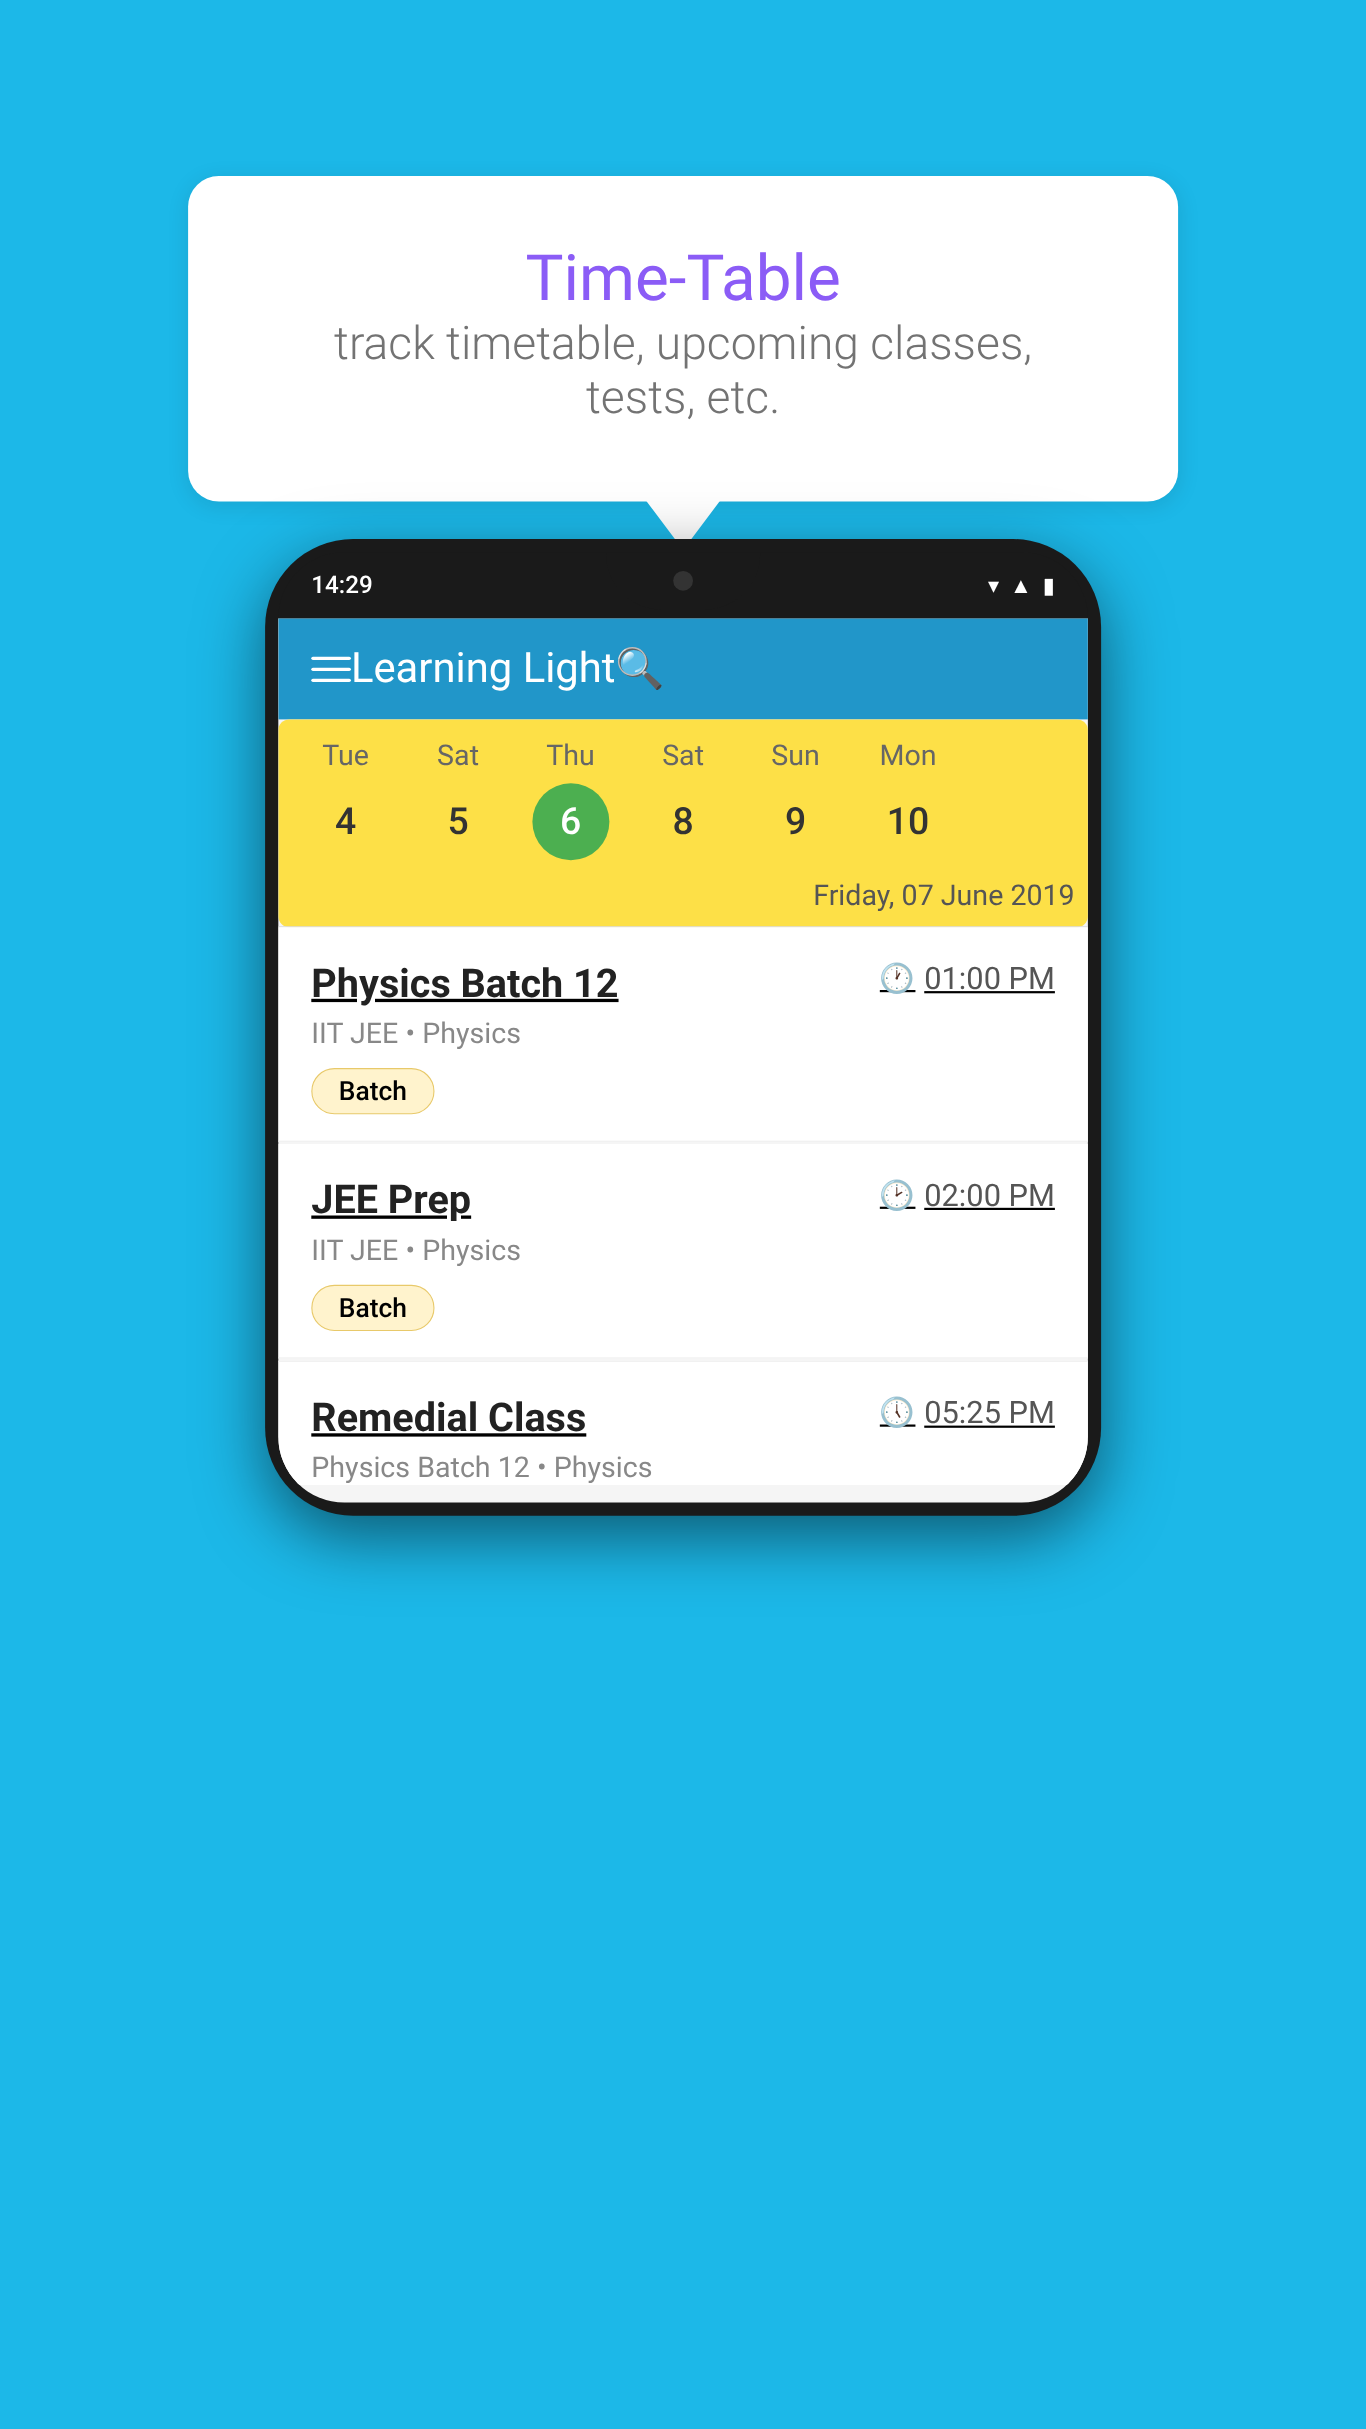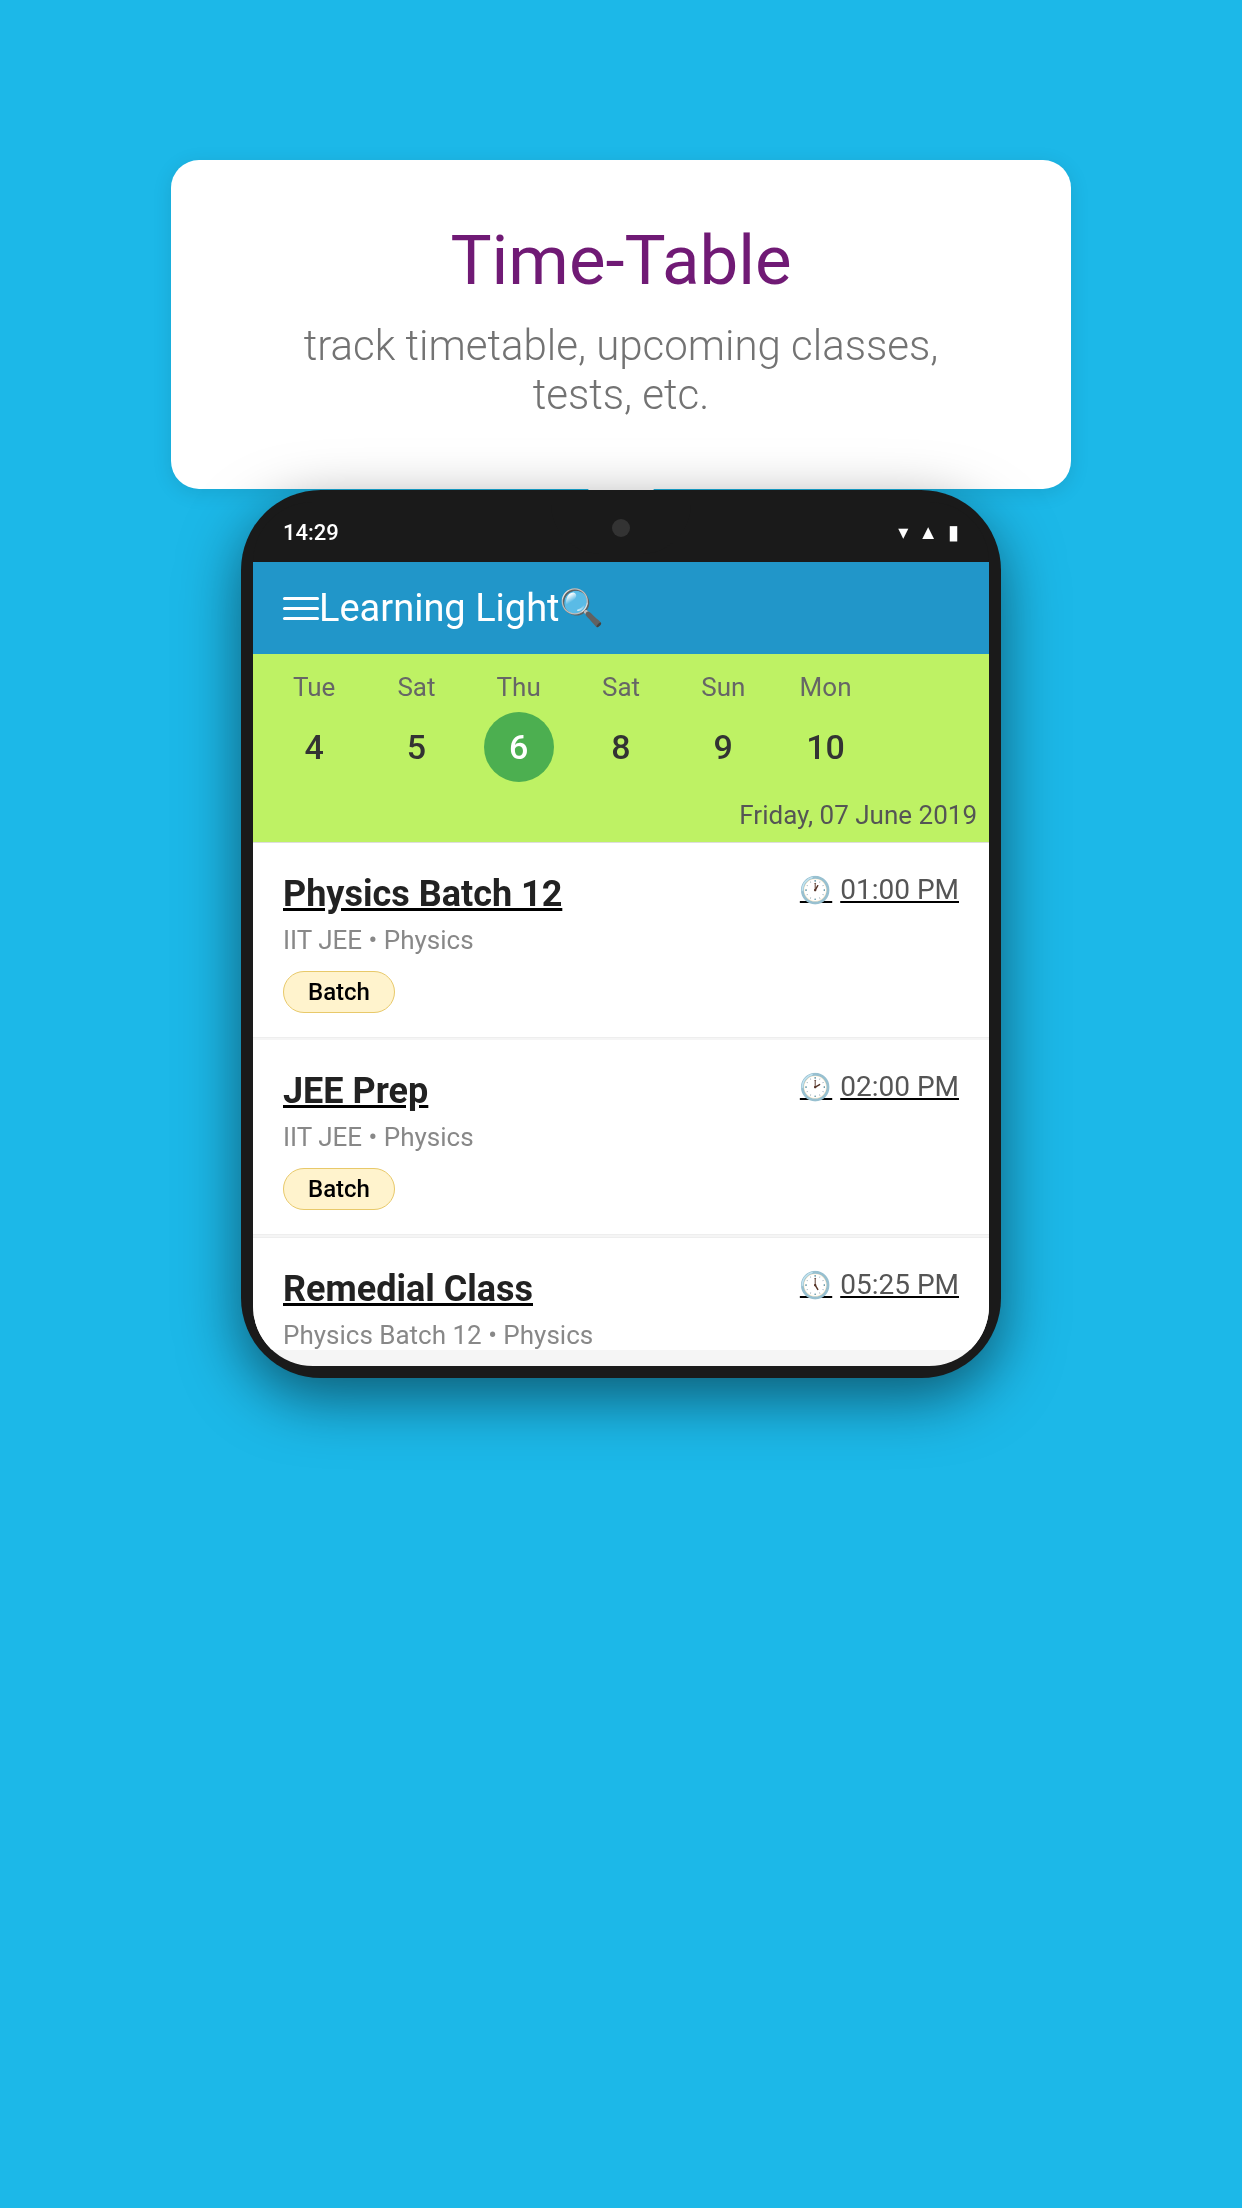--- a/index.html
+++ b/index.html
@@ -33,24 +33,23 @@
       bottom: -44px;
       left: 50%;
       transform: translateX(-50%);
       width: 0;
       height: 0;
       border-left: 36px solid transparent;
       border-right: 36px solid transparent;
       border-top: 48px solid white;
     }
     .bubble-title {
-      font-size: 69px;
-      color: #701a75;
+      font-size: 58px;
+      color: #8b5cf6;
       font-weight: 400;
-      margin-bottom: 20px;
     }
     .bubble-subtitle {
       font-size: 42px;
       color: #737373;
       font-weight: 300;
     }
 
     
     .phone-container {
       position: absolute;
@@ -149,22 +148,23 @@
       font-weight: 400;
     }
     .search-icon {
       color: white;
       font-size: 36px;
       cursor: pointer;
     }
 
     
     .calendar-strip {
-      background: #bef264;
+      background: #fde047;
       padding: 0;
+      border-radius: 10px;
     }
     .days-row {
       display: grid;
       grid-template-columns: repeat(7, 1fr);
       padding: 18px 10px 6px;
     }
     .day-col {
       display: flex;
       flex-direction: column;
       align-items: center;

